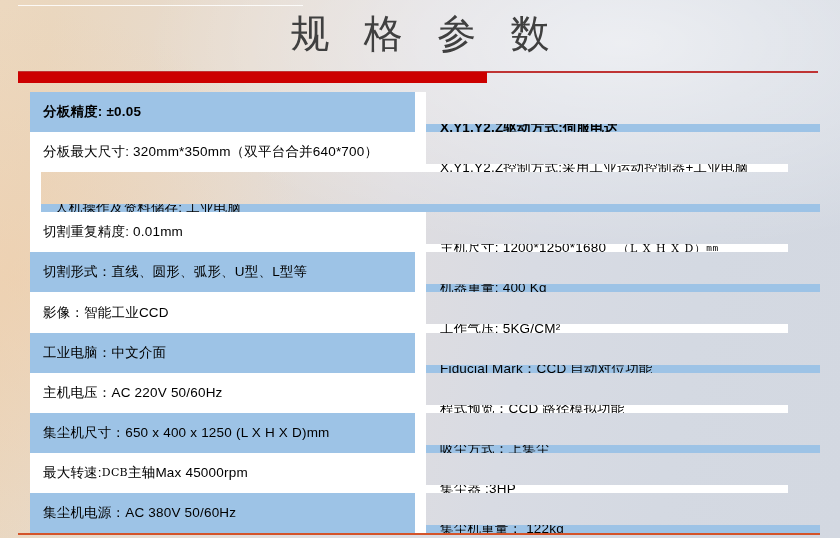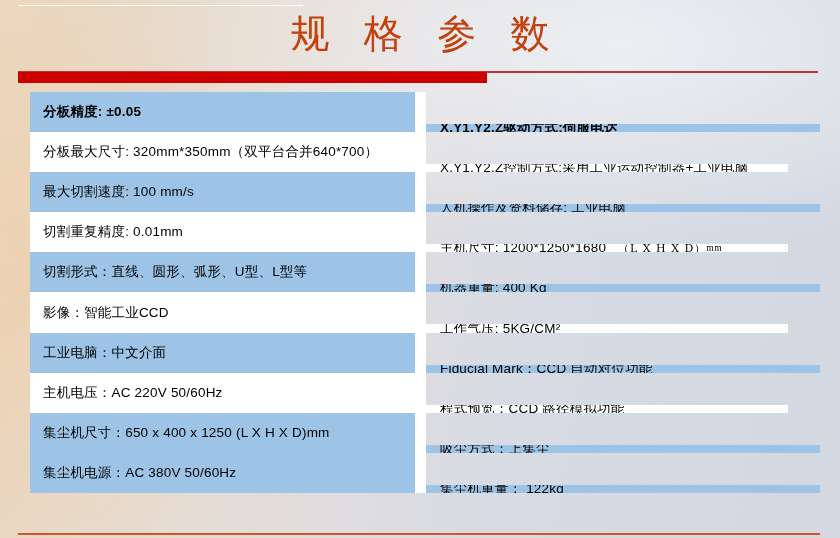--- a/index.html
+++ b/index.html
@@ -49,21 +49,21 @@
     left: 0;
     top: 8px;
     width: 840px;
     text-align: center;
   }
   .title {
     display: inline-block;
     font-family: "DejaVu Serif", "Liberation Serif", serif;
     font-size: 39px;
     line-height: 52px;
-    color: #c2410c;
+    color: #404040;
     letter-spacing: 11px;
     text-indent: 11px;
     font-weight: 400;
   }
 
   
   .rule-thin {
     position: absolute;
     left: 18px;
     top: 71px;
@@ -126,21 +126,21 @@
 
   .spec-row .cell.bold { font-weight: bold; }
 
   
   .annot {
     font-family: "DejaVu Serif", "Liberation Serif", serif;
     font-size: 11px;
     letter-spacing: 1px;
   }
   .annot-sm {
-    font-family: Liberation Serif, serif;
+    font-family: Liberation Mono, monospace;
     font-size: 9.5px;
     letter-spacing: 0.5px;
     vertical-align: baseline;
   }
   .mono-sm {
     font-family: "DejaVu Serif", "Liberation Serif", serif;
     font-size: 11px;
     letter-spacing: 0.3px;
   }
 
@@ -180,23 +180,20 @@
     <div class="spec-row band-white">
       <div class="cell left">
         <span>分板最大尺寸: 320mm*350mm（双平台合并640*700）</span>
       </div>
       <div class="col-gap"></div>
       <div class="cell right">
         <span>X,Y1,Y2,Z控制方式:采用工业运动控制器+工业电脑</span>
       </div>
     </div>
     <div class="spec-row band-blue">
-      <div class="cell left">
-        <span>最大切割速度: 100 mm/s</span>
-      </div>
       <div class="col-gap"></div>
       <div class="cell right">
         <span>人机操作及资料储存: 工业电脑</span>
       </div>
     </div>
     <div class="spec-row band-white">
       <div class="cell left">
         <span>切割重复精度: 0.01mm</span>
       </div>
       <div class="col-gap"></div>
@@ -245,20 +242,31 @@
     </div>
     <div class="spec-row band-blue">
       <div class="cell left">
         <span>集尘机尺寸：650 x 400 x 1250 (L X H X D)mm</span>
       </div>
       <div class="col-gap"></div>
       <div class="cell right">
         <span>吸尘方式：上集尘</span>
       </div>
     </div>
+    <div class="spec-row band-white">
+      <div class="cell left">
+        <span>最大转速: </span>
+        <span class="mono-sm">DCB</span>
+        <span>主轴Max 45000rpm</span>
+      </div>
+      <div class="col-gap"></div>
+      <div class="cell right">
+        <span>集尘器 :3HP</span>
+      </div>
+    </div>
     <div class="spec-row band-blue">
       <div class="cell left">
         <span>集尘机电源：AC 380V 50/60Hz</span>
       </div>
       <div class="col-gap"></div>
       <div class="cell right">
         <span>集尘机重量：  122kg</span>
       </div>
     </div>
   </div>

